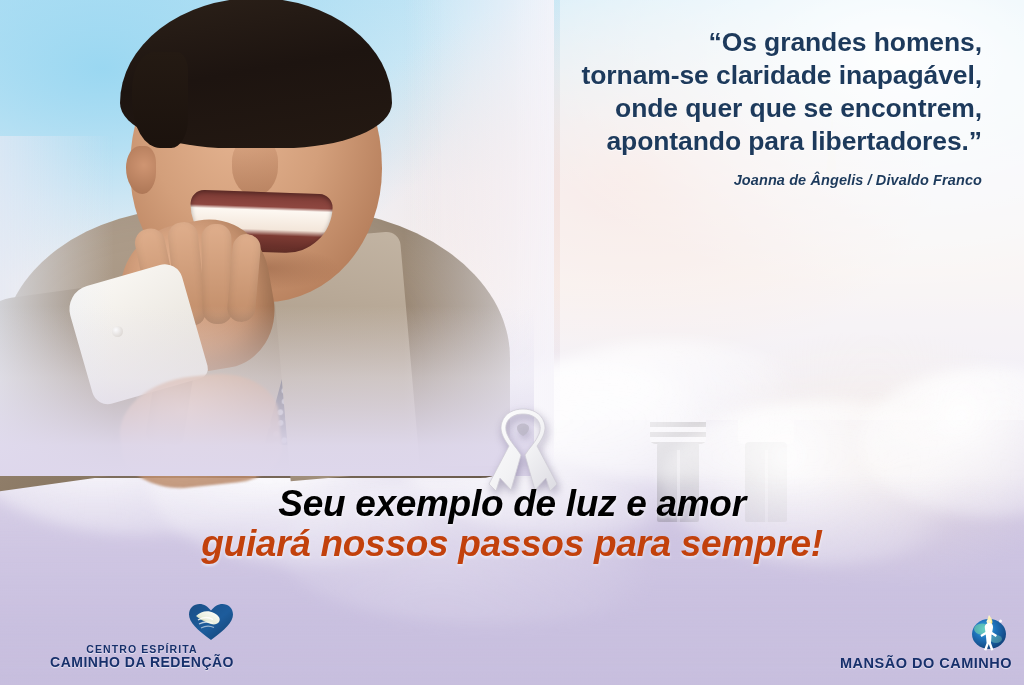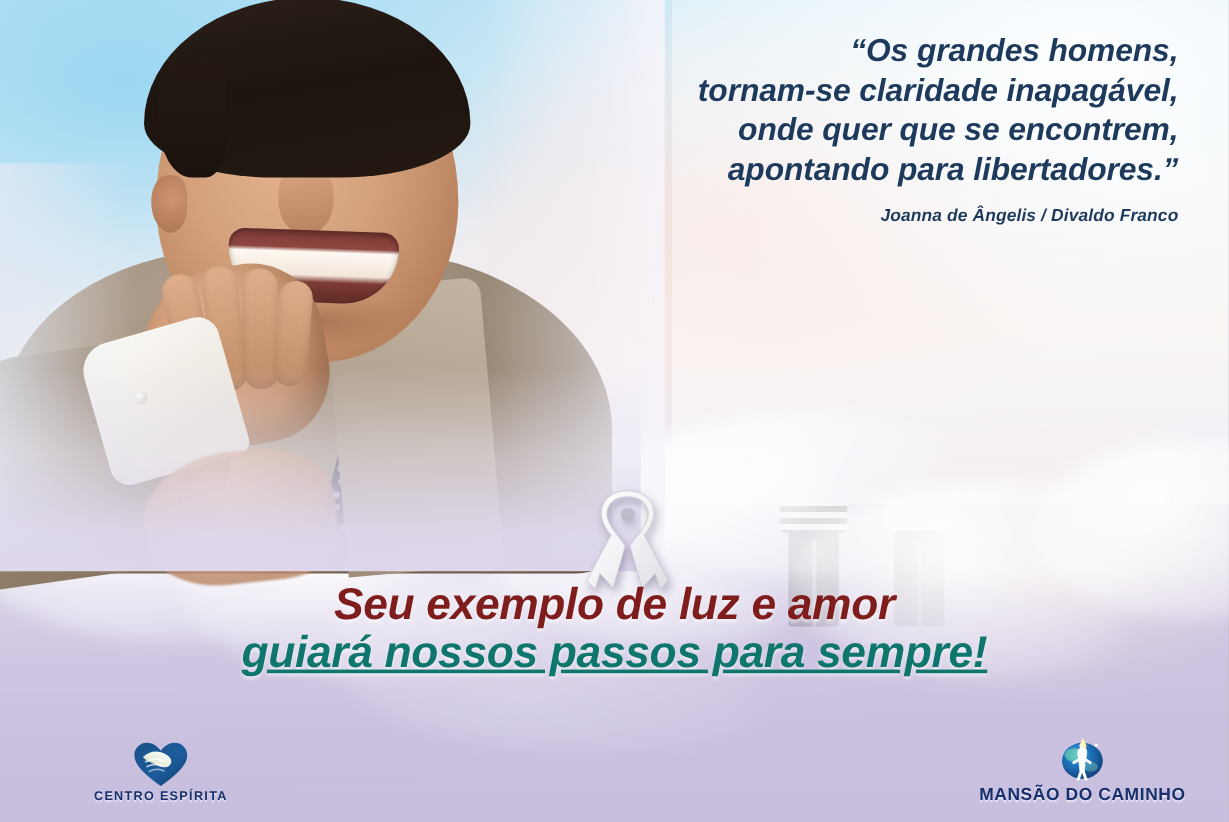--- a/index.html
+++ b/index.html
@@ -290,21 +290,20 @@
   }
 
   
   .quote-block {
     position: absolute;
     right: 42px; top: 26px;
     width: 560px;
     text-align: right;
   }
   .quote-line {
-    font-style: italic;
     font-weight: 700;
     font-size: 26.5px;
     line-height: 33px;
     letter-spacing: -0.1px;
     color: #1d3a5c;
     white-space: nowrap;
     text-shadow: 0 1px 1px rgba(255,255,255,.75);
   }
   .quote-author {
     margin-top: 14px;
@@ -333,30 +332,30 @@
   .hl-line {
     font-style: italic;
     font-weight: 700;
     font-size: 37px;
     line-height: 40px;
     letter-spacing: -0.3px;
     white-space: nowrap;
     text-shadow: 0 2px 3px rgba(255,255,255,.55);
   }
   .hl-line.l1 { color: #2642ae; font-size: 38px; }
-  .hl-line.l2 { color: #7f1d1d; font-size: 37px; }
-  .hl-line.l3 { color: #0f766e; font-size: 37px; text-decoration: underline; }
+  .hl-line.l2 { color: #000000; font-size: 37px; }
+  .hl-line.l3 { color: #c2410c; font-size: 37px; }
 
   
   .logo {
     position: absolute;
     bottom: 14px;
     display: flex;
     flex-direction: column;
-    align-items: center;
+    align-items: flex-end;
   }
   .logo.left  { left: 34px;  width: 200px; }
   .logo.right { right: 12px; width: 220px; }
   .logo-mark { margin-bottom: 3px; }
   .logo-mark svg { display:block; }
   .logo-text {
     text-align: center;
     color: #17306b;
     font-weight: 700;
     letter-spacing: .35px;
@@ -493,20 +492,21 @@
         </defs>
         <path d="M23 37 C9 27 1 19 1 11.5 C1 5 6 1 11.5 1 C16 1 20 3.6 23 7.6 C26 3.6 30 1 34.5 1 C40 1 45 5 45 11.5 C45 19 37 27 23 37 Z" fill="url(#hg)"></path>
         <path d="M8 13 C13 8 20 7 26 10 C31 12.5 33 16 31 19 C29 22 24 22 20 20 C16 18 11 16 8 13 Z" fill="url(#hw)"></path>
         <path d="M10 17 C15 14 21 14 25 16.5" stroke="#ffffff" stroke-width="1.4" fill="none" opacity=".85"></path>
         <path d="M11 21 C16 18.5 21 18.5 25 20.5" stroke="#ffffff" stroke-width="1.3" fill="none" opacity=".7"></path>
         <path d="M13 25 C17.5 22.5 22 22.5 26 24.5" stroke="#ffffff" stroke-width="1.2" fill="none" opacity=".55"></path>
       </svg>
     </div>
     <div class="logo-text">
       <div class="logo-top">CENTRO ESPÍRITA</div>
+      <div class="logo-main">CAMINHO DA REDENÇÃO</div>
     </div>
   </div>
 
   <div class="logo right">
     <div class="logo-mark">
       <svg width="46" height="42" viewBox="0 0 46 42" aria-hidden="true">
         <defs>
           <radialGradient id="gg" cx="38%" cy="34%" r="72%">
             <stop offset="0%" stop-color="#4fc3e8"></stop>
             <stop offset="42%" stop-color="#1f74bd"></stop>

